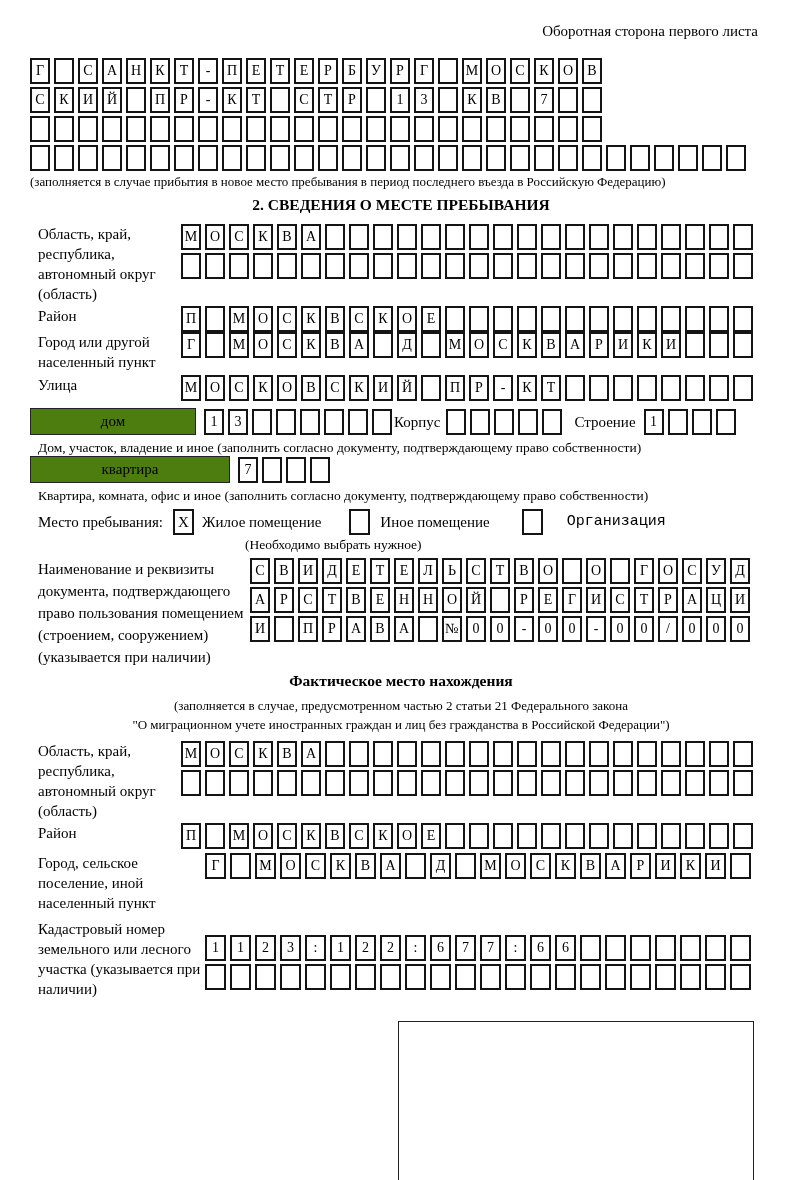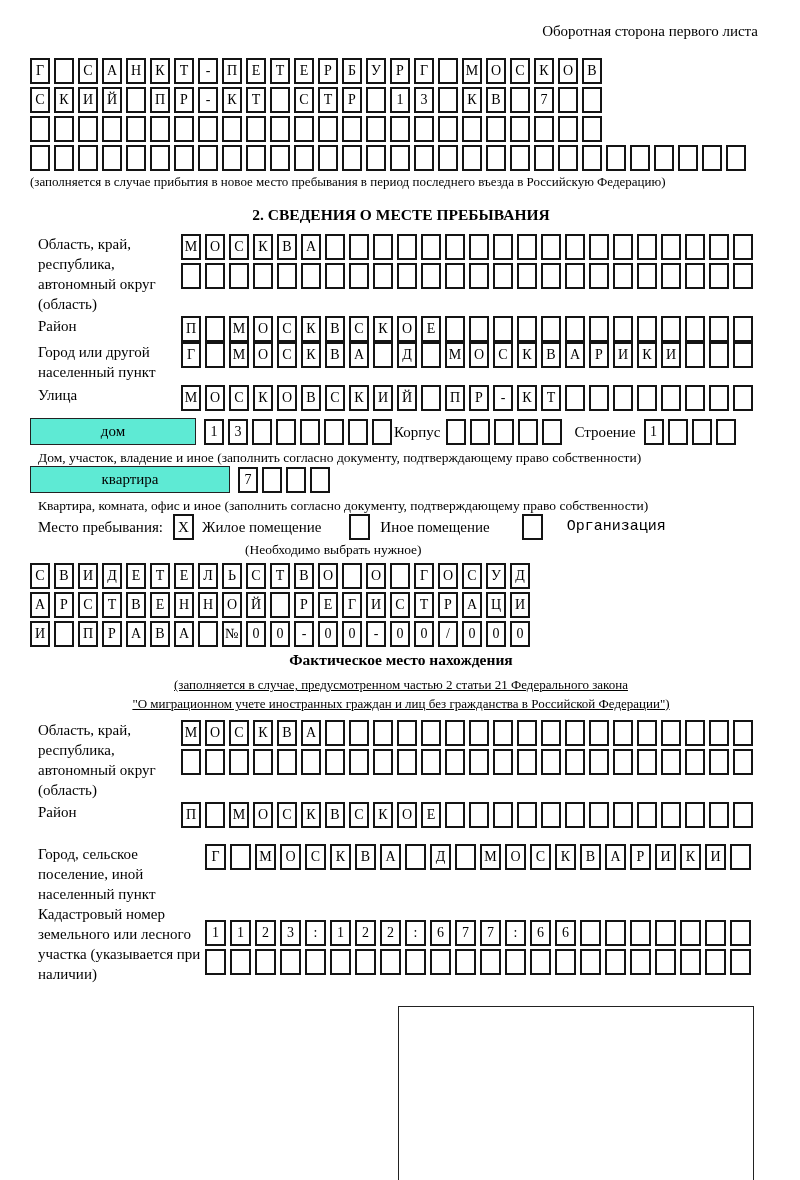--- a/index.html
+++ b/index.html
@@ -17,36 +17,36 @@
   .grids{display:flex;flex-direction:column;gap:3px;}
   .cellrow{display:flex;gap:4px;}
   .cell{
     box-sizing:border-box;flex:none;width:20px;height:26px;
     border:2px solid #141414;display:flex;align-items:center;justify-content:center;
     font-size:14px;line-height:1;background:#fff;
   }
   .w21 .cell{width:21px;}
   .fullrow{margin-top:3px;}
   .note{font-size:13px;text-align:left;margin-top:3px;}
-  .sect-title{font-size:15.5px;font-weight:bold;text-align:center;margin-top:16px;}
+  .sect-title{font-size:15.5px;font-weight:bold;text-align:center;margin-top:6px;}
   .inline-lbl{font-size:15px;line-height:26px;white-space:nowrap;}
   .boxfield{
     box-sizing:border-box;height:27px;border:1.5px solid #222;
-    display:flex;align-items:center;justify-content:center;font-size:15px;flex:none;background:#5eead4;
+    display:flex;align-items:center;justify-content:center;font-size:15px;flex:none;background:#4d7c0f;
   }
   .housebox{width:166px;}
   .flatbox{width:200px;}
   .hrow{display:flex;align-items:center;margin-top:7px;}
   .fieldnote{font-size:13.5px;margin-top:5px;padding-left:8px;}
-  .stayrow{display:flex;align-items:center;padding-left:8px;}
+  .stayrow{display:flex;align-items:center;margin-top:5px;padding-left:8px;}
   .chk{
     box-sizing:border-box;width:21px;height:26px;border:2px solid #141414;flex:none;
     display:flex;align-items:center;justify-content:center;font-size:15px;background:#fff;
   }
-  .fact-note{font-size:13px;text-align:center;line-height:19px;text-decoration:underline;}
+  .fact-note{font-size:13px;text-align:center;line-height:19px;}
   .stampbox{
     box-sizing:border-box;width:356px;height:178px;border:1.5px solid #222;
     margin-left:368px;margin-top:22px;background:#fff;
   }
 </style>
 </head>
 <body>
 
 <div class="hdr">Оборотная сторона первого листа</div>
 
@@ -362,20 +362,21 @@
   <span class="chk" style="margin-left:10px;">X</span>
   <span class="inline-lbl" style="margin-left:8px;">Жилое помещение</span>
   <span class="chk" style="margin-left:28px;"></span>
   <span class="inline-lbl" style="margin-left:10px;">Иное помещение</span>
   <span class="chk" style="margin-left:32px;"></span>
   <span class="inline-lbl" style="margin-left:24px;font-family:Liberation Mono, monospace;">Организация</span>
 </div>
 <div style="font-size:13.5px;margin-top:2px;margin-left:215px;">(Необходимо выбрать нужное)</div>
 
 <div class="block" style="margin-top:5px;">
+  <div class="lbl wide" style="line-height:22px;">Наименование и реквизиты документа, подтверждающего право пользования помещением (строением, сооружением) (указывается при наличии)</div>
   <div class="grids">
     <div class="cellrow">
         <span class="cell">С</span>
         <span class="cell">В</span>
         <span class="cell">И</span>
         <span class="cell">Д</span>
         <span class="cell">Е</span>
         <span class="cell">Т</span>
         <span class="cell">Е</span>
         <span class="cell">Л</span>
@@ -527,21 +528,21 @@
       <span class="cell"></span>
       <span class="cell"></span>
       <span class="cell"></span>
       <span class="cell"></span>
       <span class="cell"></span>
       <span class="cell"></span>
       <span class="cell"></span>
     </div>
 </div>
 
-<div class="block" style="margin-top:16px;">
+<div class="block" style="margin-top:4px;">
   <div class="lbl mid">Город, сельское поселение, иной населенный пункт</div>
   <div class="cellrow w21">
       <span class="cell">Г</span>
       <span class="cell"></span>
       <span class="cell">М</span>
       <span class="cell">О</span>
       <span class="cell">С</span>
       <span class="cell">К</span>
       <span class="cell">В</span>
       <span class="cell">А</span>
@@ -555,21 +556,21 @@
       <span class="cell">В</span>
       <span class="cell">А</span>
       <span class="cell">Р</span>
       <span class="cell">И</span>
       <span class="cell">К</span>
       <span class="cell">И</span>
       <span class="cell"></span>
     </div>
 </div>
 
-<div class="block" style="">
+<div class="block" style="margin-top:6px;">
   <div class="lbl mid">Кадастровый номер земельного или лесного участка (указывается при наличии)</div>
   <div class="grids" style="margin-top:16px;">
     <div class="cellrow w21">
         <span class="cell">1</span>
         <span class="cell">1</span>
         <span class="cell">2</span>
         <span class="cell">3</span>
         <span class="cell">:</span>
         <span class="cell">1</span>
         <span class="cell">2</span>

